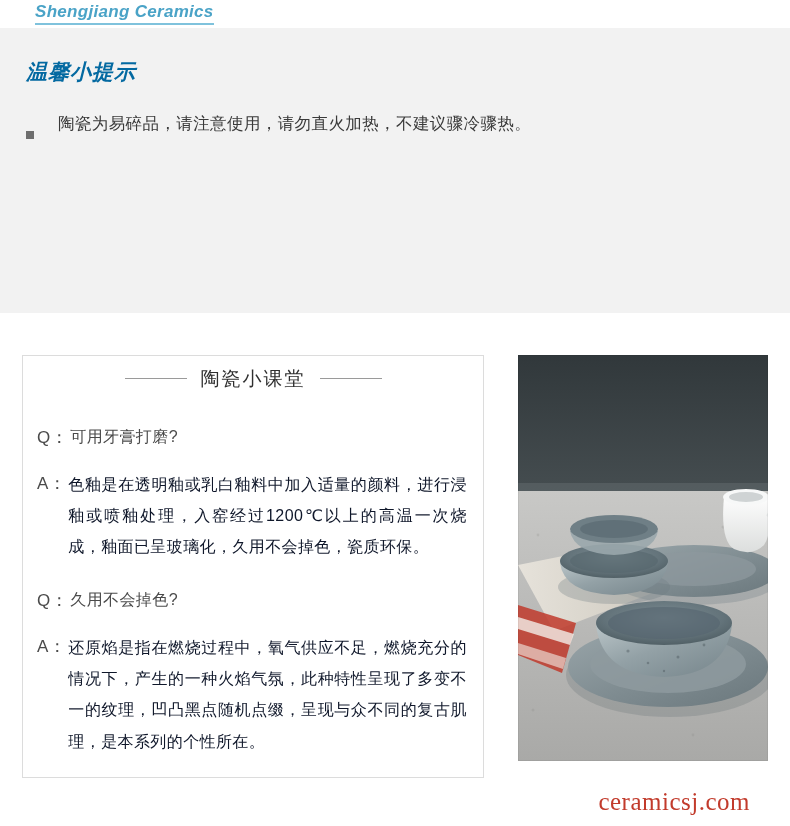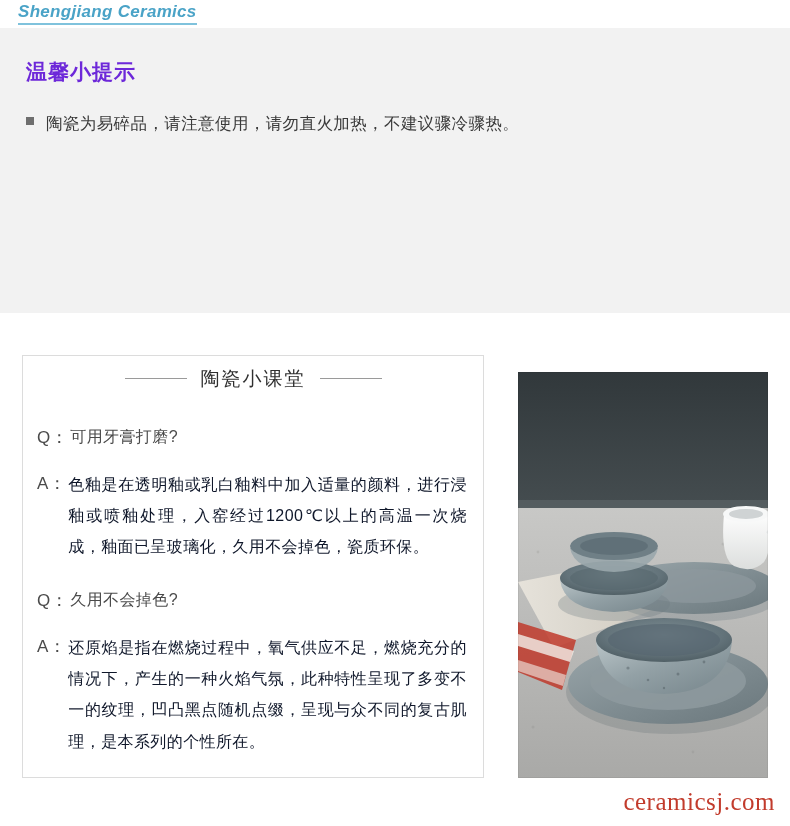--- a/index.html
+++ b/index.html
@@ -12,72 +12,74 @@
     overflow: hidden;
     position: relative;
   }
 
   
   .brand-bar {
     height: 28px;
     padding: 2px 0 0 18px;
     background: #ffffff;
     position: relative;
+    margin-left: 17px;
   }
   .brand-text {
     font-size: 17px;
     font-style: italic;
     font-weight: bold;
     color: #4aa3c7;
     letter-spacing: 0.3px;
     display: inline-block;
     border-bottom: 2px solid #7fc2dc;
     padding-bottom: 1px;
     line-height: 20px;
   }
 
   
   .tips-panel {
     background: #f2f2f2;
     padding: 30px 22px 26px 22px;
     min-height: 285px;
   }
   .tips-title {
-    color: #6d28d9;
+    color: #0369a1;
     font-size: 21px;
     font-weight: bold;
     letter-spacing: 1px;
     margin: 0 0 22px 4px;
+    font-style: italic;
   }
   .tip-row {
     display: flex;
-    align-items: flex-start;
+    align-items: flex-end;
     margin-bottom: 24px;
     padding-left: 4px;
+    gap: 12px;
   }
   .tip-bullet {
     width: 8px;
     height: 8px;
     background: #6e6e6e;
     margin: 9px 12px 0 0;
     flex: 0 0 auto;
   }
   .tip-text {
     font-size: 16.5px;
     color: #3a3a3a;
     line-height: 1.85;
     letter-spacing: 0.4px;
   }
 
   
   .classroom {
     display: flex;
     padding: 42px 22px 0 22px;
     gap: 34px;
-    align-items: flex-end;
   }
   .qa-col {
     flex: 1 1 auto;
     max-width: 478px;
   }
   .qa-head {
     display: flex;
     align-items: center;
     justify-content: center;
     gap: 14px;
@@ -134,21 +136,21 @@
     height: 406px;
     position: relative;
     overflow: hidden;
     background: #9fa4a6;
   }
   .photo-svg { display: block; width: 250px; height: 406px; }
 
   
   .footer {
     position: absolute;
-    right: 15px;
+    right: 40px;
     bottom: 10px;
     text-align: right;
   }
   .footer-text {
     font-size: 25px;
     color: #c23b2c;
     font-family: "Liberation Serif", "DejaVu Serif", serif;
     letter-spacing: 0.5px;
   }
 </style>

